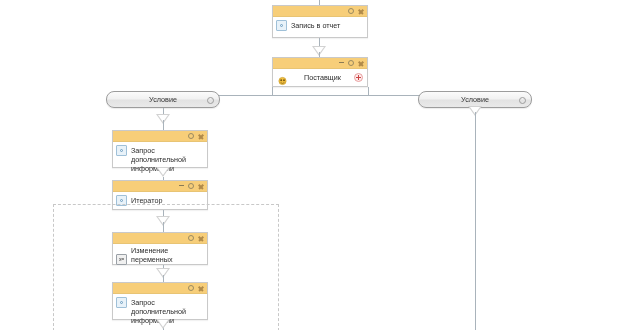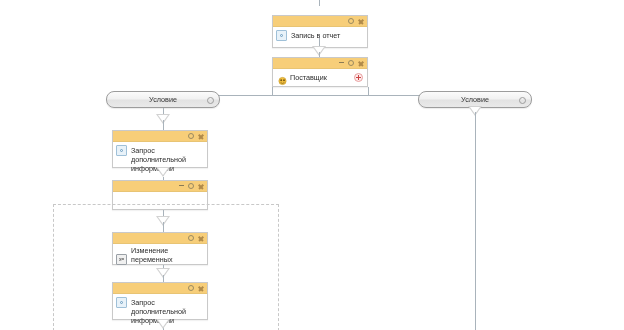--- a/index.html
+++ b/index.html
@@ -162,21 +162,21 @@
   .supplier-body {
     display: flex;
     align-items: center;
     justify-content: space-between;
     padding: 3px 4px;
     box-sizing: border-box;
   }
   .supplier-left {
     display: flex;
     align-items: center;
-    gap: 2px;
+    gap: 16px;
   }
   .supplier-icon {
     width: 11px;
     height: 10px;
     position: relative;
     flex: 0 0 auto;
   }
   .plus-btn {
     width: 9px;
     height: 9px;
@@ -225,21 +225,21 @@
     box-sizing: border-box;
   }
 </style>
 </head>
 <body>
 
 <div id="canvas">
 
   <div class="vline" style="left:319px; top:0px; height:6px;"></div>
 
-  <div class="node" style="left:272px; top:5px; width:96px; height:33px;margin-top:10px;">
+  <div class="node" style="left:272px; top:5px; width:96px; height:33px;">
     <div class="node-titlebar">
       <span class="tb-gear"></span>
       <span class="tb-close"></span>
     </div>
     <div class="node-body">
       <span class="node-icon"></span>
       <span class="node-label">Запись в отчет</span>
     </div>
   </div>
 
@@ -303,20 +303,24 @@
   <div class="vline" style="left:163px; top:168px; height:8px;"></div>
   <div class="arrow" style="left:156px; top:167px;"></div>
   <div class="vline" style="left:163px; top:177px; height:4px;"></div>
 
   <div class="node" style="left:112px; top:180px; width:96px; height:30px;">
     <div class="node-titlebar">
       <span class="tb-min"></span>
       <span class="tb-gear"></span>
       <span class="tb-close"></span>
     </div>
+    <div class="node-body">
+      <span class="node-icon"></span>
+      <span class="node-label">Итератор</span>
+    </div>
   </div>
 
   <div class="dashed-group" style="left:53px; top:204px; width:224px; height:126px;"></div>
 
   <div class="vline" style="left:163px; top:210px; height:10px;"></div>
   <div class="arrow" style="left:156px; top:216px;"></div>
   <div class="vline" style="left:163px; top:222px; height:10px;"></div>
 
   <div class="node" style="left:112px; top:232px; width:96px; height:33px;">
     <div class="node-titlebar">

